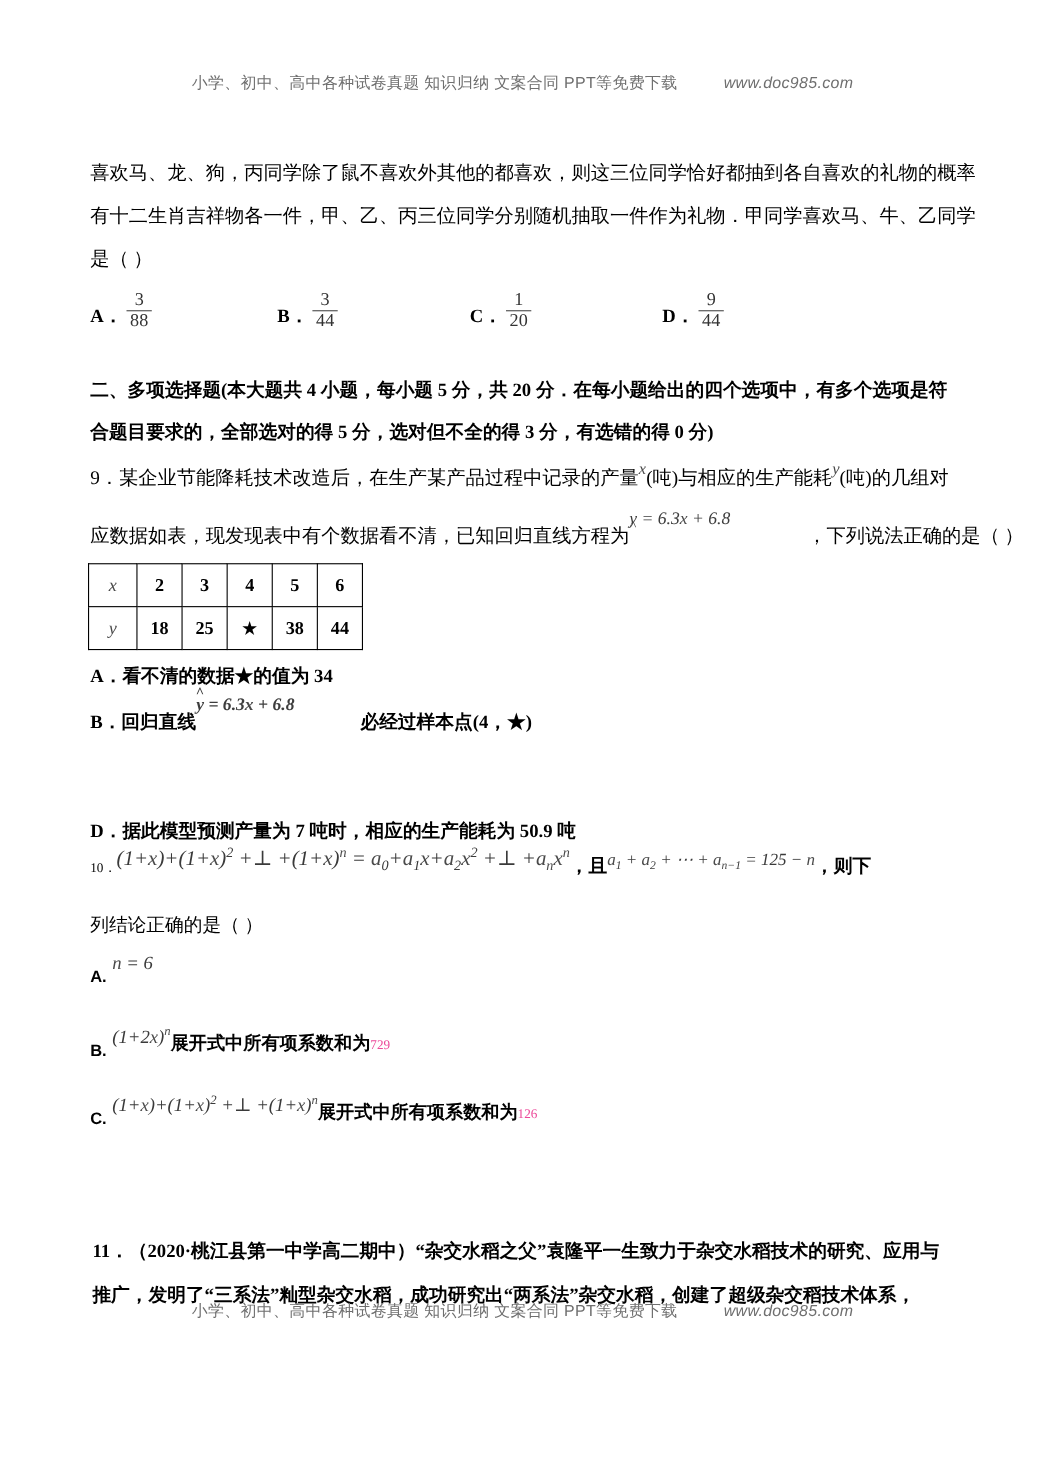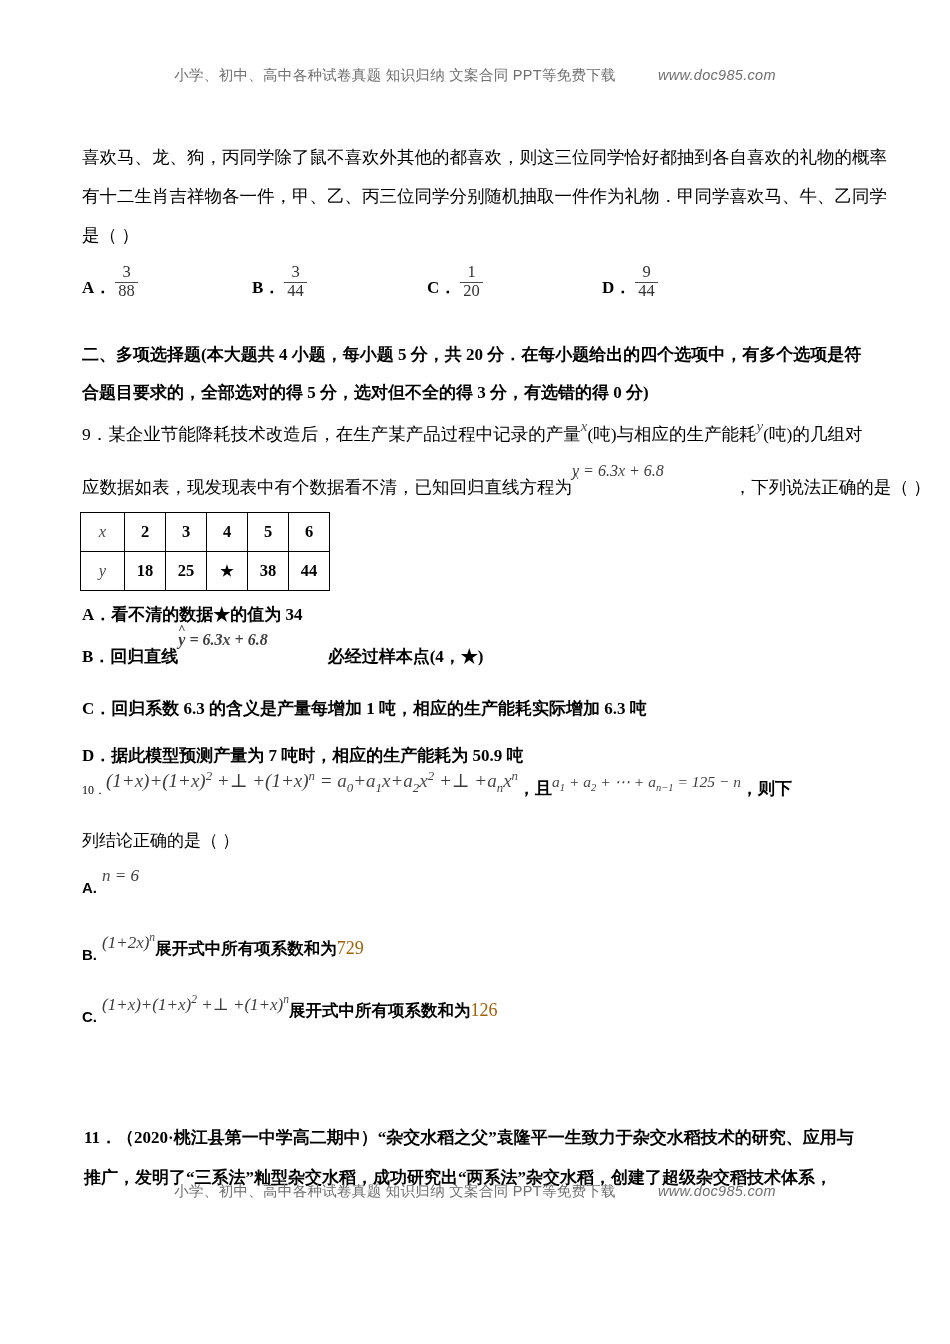--- a/index.html
+++ b/index.html
@@ -252,22 +252,22 @@
     top: -6px;
   }
   .optcn {
     font-weight: bold;
     font-size: 16.5px;
     position: relative;
     top: 0px;
   }
   .optnum {
     font-family: "Liberation Serif", "DejaVu Serif", serif;
-    font-size: 18px;
-    color: #a16207;
+    font-size: 12px;
+    color: #ec4899;
   }
   #q10a { top: 872px; }
   #q10b { top: 938px; }
   #q10c { top: 1000px; }
   #q10d { top: 1058px; }
 
   
   #q11 {
     position: absolute;
     left: 84px;
@@ -364,23 +364,20 @@
     </tr>
   </tbody>
     </table>
 
   <div class="optline cn" id="q9a">
     <span>A．看不清的数据★的值为 34</span>
   </div>
   <div class="optline cn" id="q9b">
     <span>B．回归直线</span><span class="raised"><span class="hat">y</span> = 6.3<span class="mathi">x</span> + 6.8</span><span style="display:inline-block;width:60px;"></span><span>必经过样本点(4，★)</span>
   </div>
-  <div class="optline cn" id="q9c">
-    <span>C．回归系数 6.3 的含义是产量每增加 1 吨，相应的生产能耗实际增加 6.3 吨</span>
-  </div>
   <div class="optline cn" id="q9d">
     <span>D．据此模型预测产量为 7 吨时，相应的生产能耗为 50.9 吨</span>
   </div>
 
   <div id="q10-l1" class="cn">
     <span class="num10">10．</span><span class="eqbig">(1+<span class="mathi">x</span>)+(1+<span class="mathi">x</span>)<sup>2</sup> +⊥ +(1+<span class="mathi">x</span>)<sup><span class="mathi">n</span></sup> = <span class="mathi">a</span><sub>0</sub>+<span class="mathi">a</span><sub>1</sub><span class="mathi">x</span>+<span class="mathi">a</span><sub>2</sub><span class="mathi">x</span><sup>2</sup> +⊥ +<span class="mathi">a</span><sub><span class="mathi">n</span></sub><span class="mathi">x</span><sup><span class="mathi">n</span></sup></span><span class="cnb">，</span><span class="cnb">且</span><span class="eqsm"><span class="mathi">a</span><sub>1</sub> + <span class="mathi">a</span><sub>2</sub> + ⋯ + <span class="mathi">a</span><sub><span class="mathi">n</span>−1</sub> = 125 − <span class="mathi">n</span></span><span class="cnb">，则下</span>
   </div>
 
   <div id="q10-l2" class="cn">
     <span>列结论正确的是（ ）</span>

